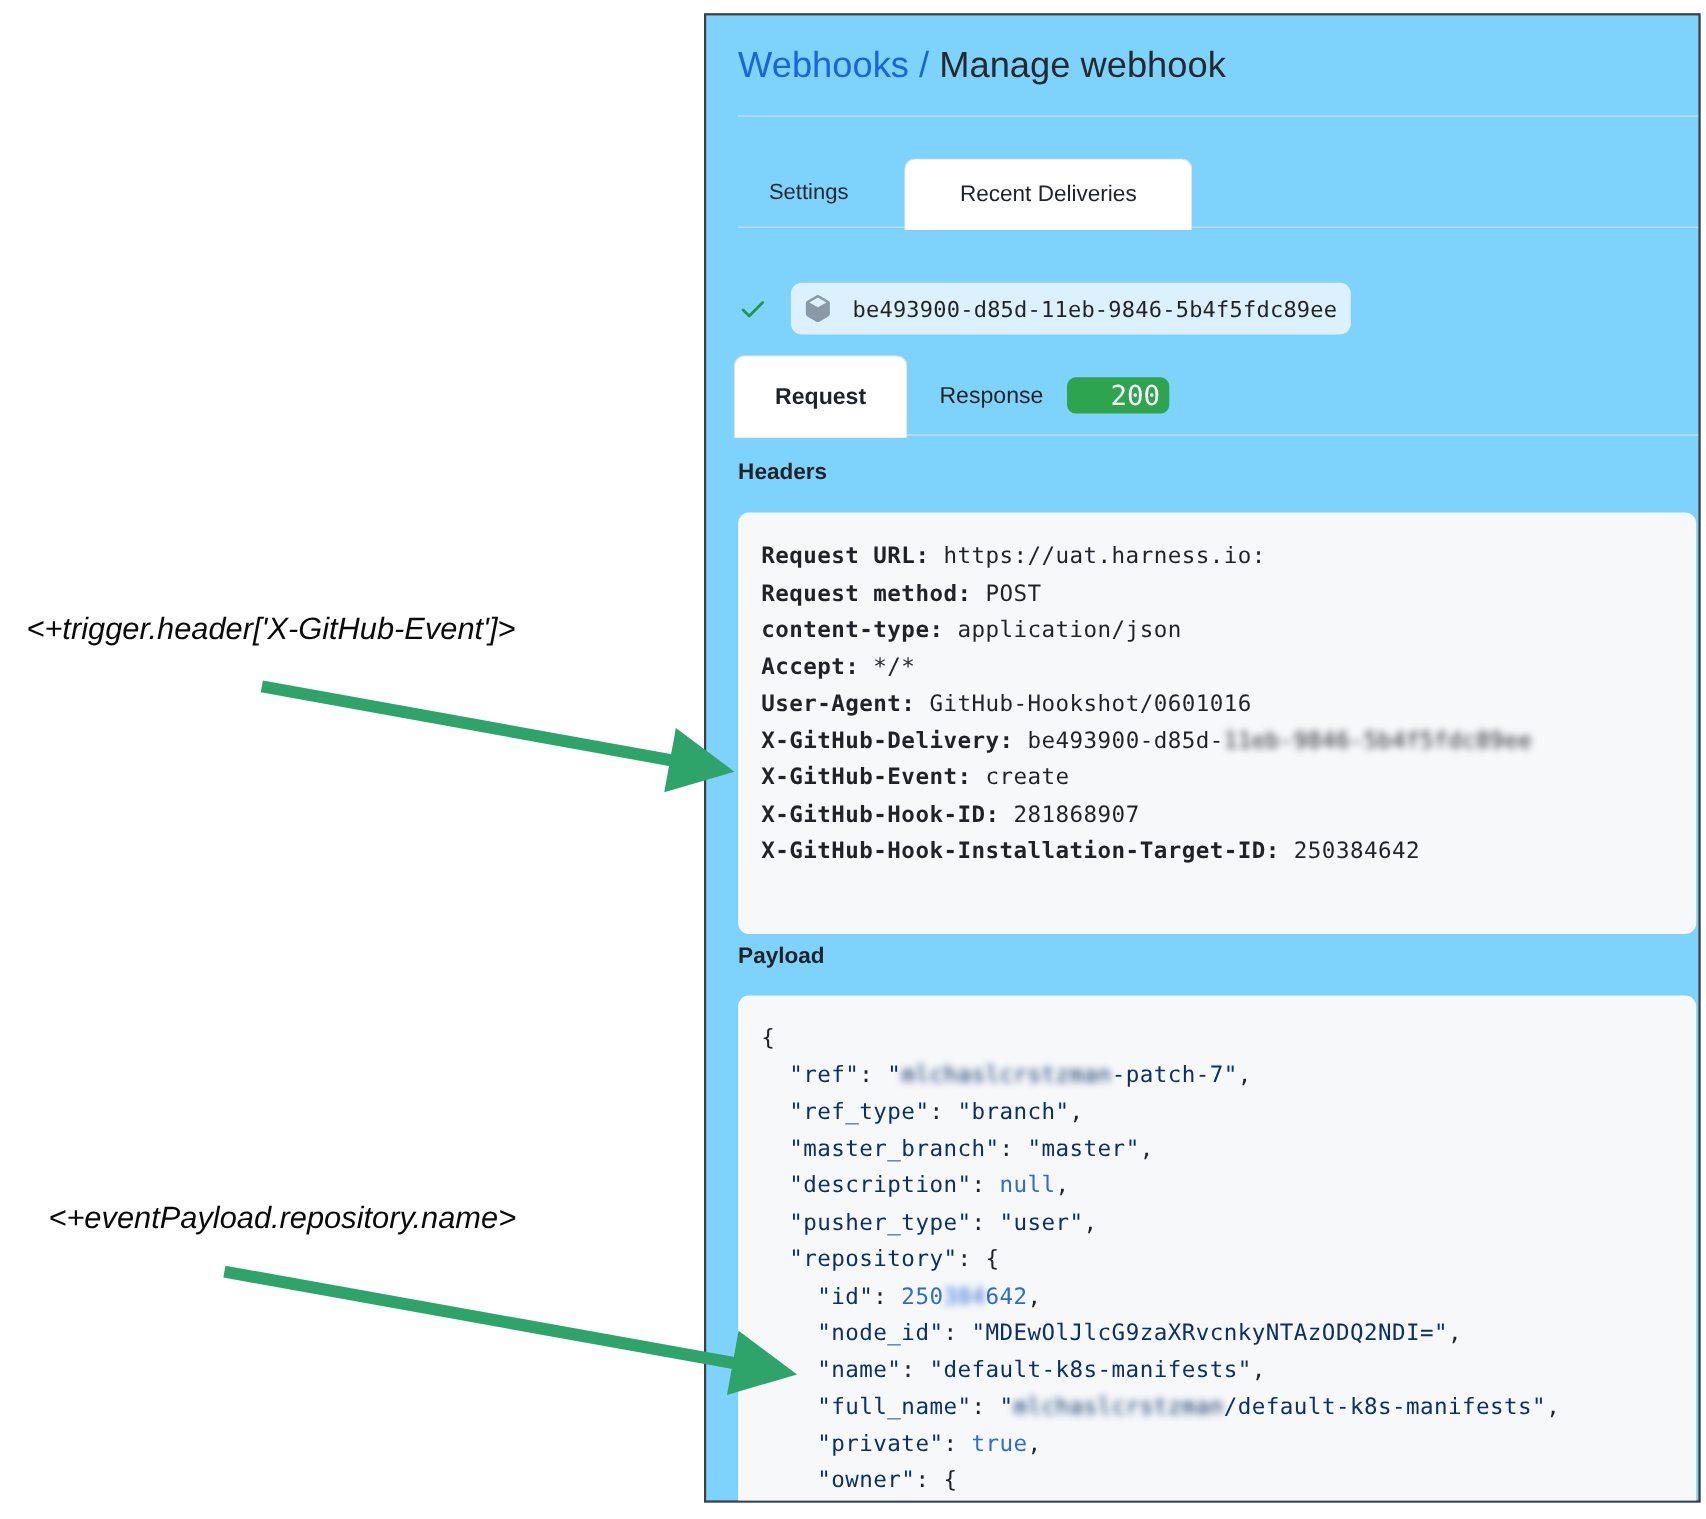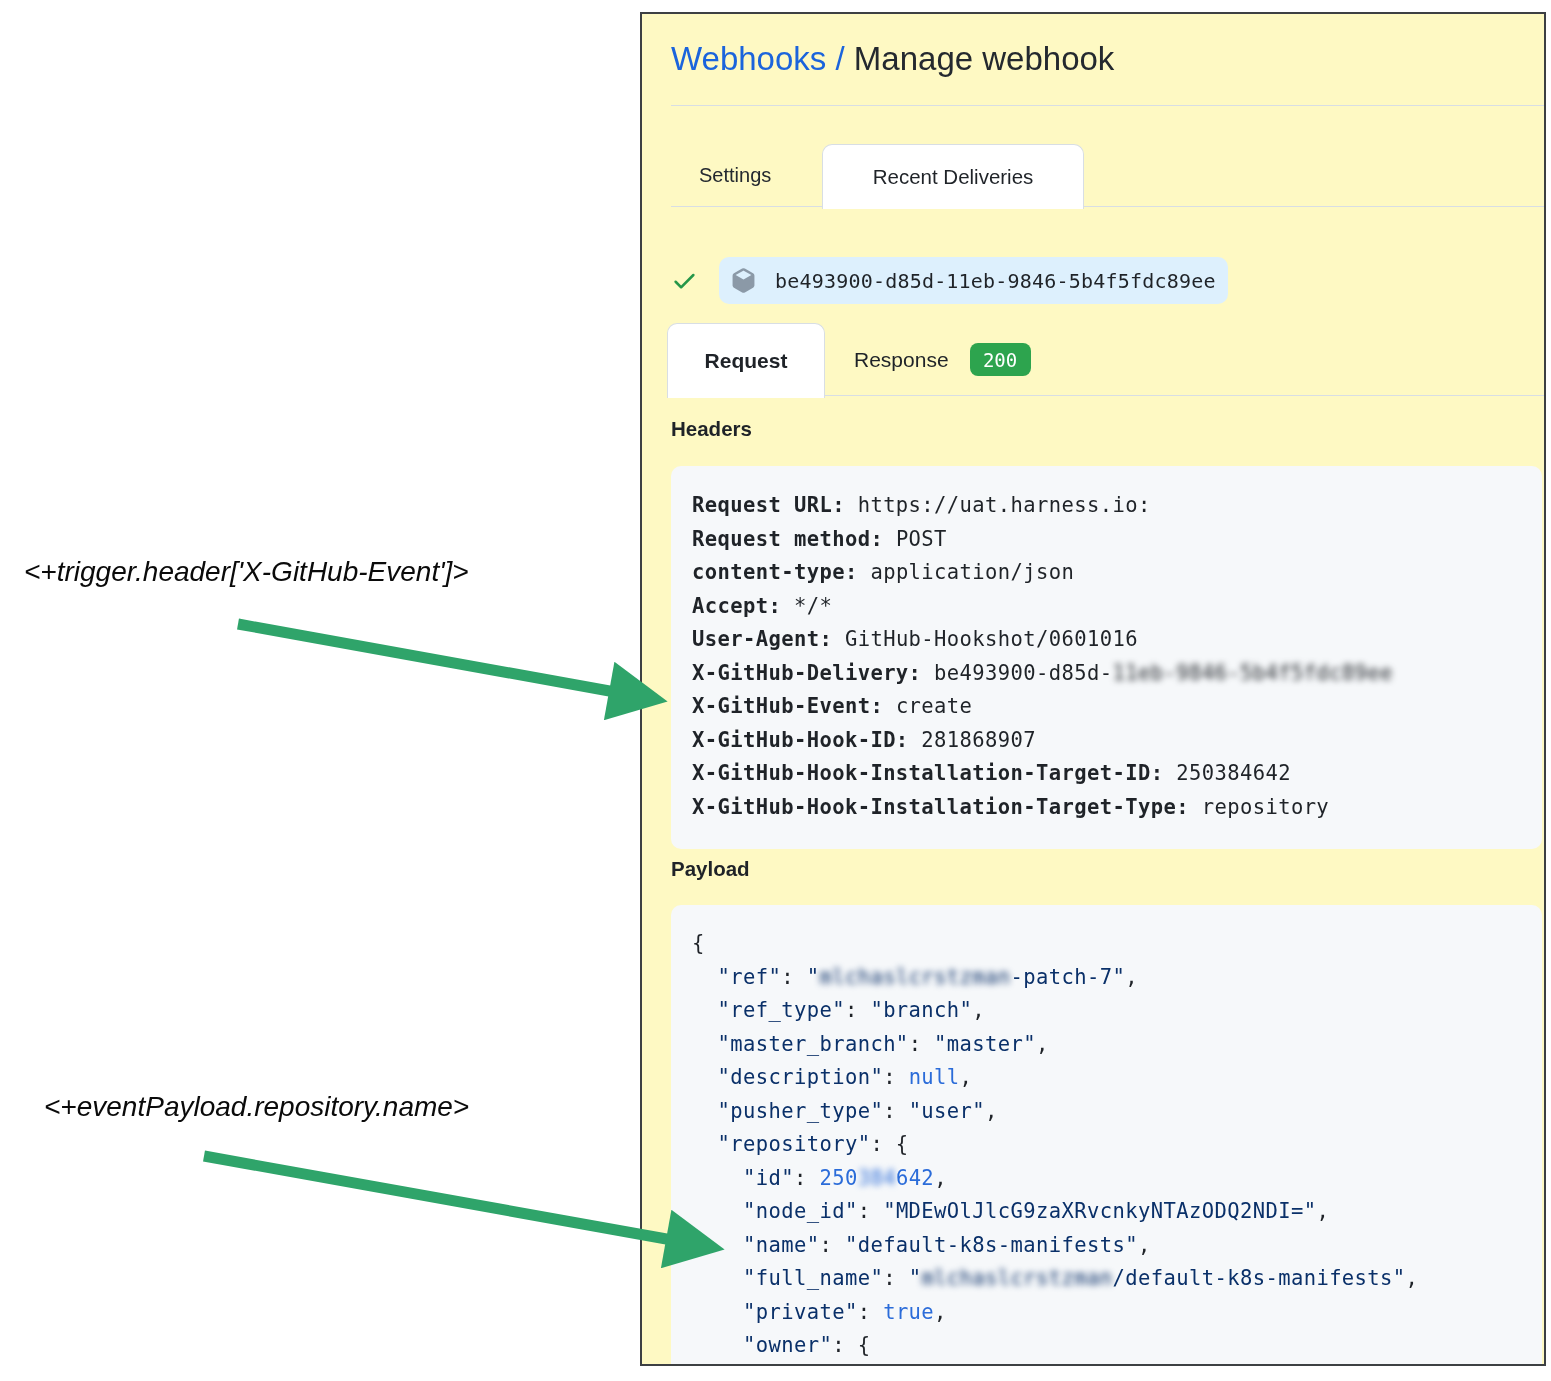--- a/index.html
+++ b/index.html
@@ -12,21 +12,21 @@
 
   
   .annotation{position:absolute;font-size:28px;color:#0a0a0a;white-space:nowrap;font-style:italic;}
   #ann1{left:24px;top:556px;}
   #ann2{left:44px;top:1091px;}
   .arrows{position:absolute;left:0;top:0;width:1551px;height:1381px;pointer-events:none;z-index:6;}
 
   
   .frame{position:absolute;left:640px;top:12px;width:906px;height:1354px;
          box-sizing:border-box;border:2.5px solid var(--frame-border);
-         background:#fef9c3;overflow:hidden;}
+         background:#7dd3fc;overflow:hidden;}
   .inner{position:absolute;inset:0;}
 
   .page-title{position:absolute;left:29px;top:26px;font-size:33px;font-weight:400;white-space:nowrap;}
   .page-title a{color:var(--accent-link);text-decoration:none;cursor:pointer;}
   .page-title .current{color:#24292f;}
   .hr{position:absolute;left:29px;right:0;top:91px;border-top:1.5px solid var(--border);}
 
   
   .tabrow{position:absolute;left:29px;right:0;}
   .rule{position:absolute;left:0;right:0;bottom:0;border-top:1.5px solid var(--border);}
@@ -46,21 +46,21 @@
         background:var(--pill-bg);border-radius:10px;cursor:pointer;}
   .pkg-icon{width:25px;height:25px;opacity:.85;}
   .pill-text{font-size:20px;color:#1f2328;letter-spacing:.2px;}
 
   
   #tabrow2{top:309px;height:73px;}
   #tab-request{left:-4px;width:156px;font-size:21px;font-weight:600;color:#1f2328;}
   .response{position:absolute;left:183px;top:0;height:100%;display:flex;align-items:center;gap:21px;cursor:pointer;justify-content:flex-end;}
   .response-label{font-size:21px;color:#1f2328;}
   .badge{display:inline-flex;align-items:center;justify-content:center;width:61px;height:33px;
-         background:var(--success);color:#fff;border-radius:8px;font-size:19px;}
+         background:var(--success);color:#fff;border-radius:8px;font-size:25px;padding-left:32px;}
 
   .section-h{position:absolute;left:29px;font-size:20.5px;font-weight:700;color:#1f2328;}
   #headers-h{top:403px;}
   #payload-h{top:843px;}
 
   .codebox{position:absolute;left:29px;right:2px;background:var(--code-bg);
            border-radius:10px;overflow:hidden;}
   #headers-box{top:452px;height:383px;padding:23px 0 0 21px;box-sizing:border-box;}
   #payload-box{top:891px;height:478px;padding:22px 0 0 21px;box-sizing:border-box;}
   .code-line{height:33.5px;line-height:33.5px;white-space:pre;font-family:"DejaVu Sans Mono",monospace;
@@ -129,21 +129,20 @@
       <div id="headers-lines">
           <div class="code-line"><span class="hl">Request URL:</span><span class="hv"> https://uat.harness.io:</span></div>
           <div class="code-line"><span class="hl">Request method:</span><span class="hv"> POST</span></div>
           <div class="code-line"><span class="hl">content-type:</span><span class="hv"> application/json</span></div>
           <div class="code-line"><span class="hl">Accept:</span><span class="hv"> */*</span></div>
           <div class="code-line"><span class="hl">User-Agent:</span><span class="hv"> GitHub-Hookshot/0601016</span></div>
           <div class="code-line"><span class="hl">X-GitHub-Delivery:</span><span class="hv"> be493900-d85d-</span><span class="hv blur">11eb-9846-5b4f5fdc89ee</span></div>
           <div class="code-line"><span class="hl">X-GitHub-Event:</span><span class="hv"> create</span></div>
           <div class="code-line"><span class="hl">X-GitHub-Hook-ID:</span><span class="hv"> 281868907</span></div>
           <div class="code-line"><span class="hl">X-GitHub-Hook-Installation-Target-ID:</span><span class="hv"> 250384642</span></div>
-          <div class="code-line"><span class="hl">X-GitHub-Hook-Installation-Target-Type:</span><span class="hv"> repository</span></div>
         </div>
     </div>
 
     <div class="section-h" id="payload-h">Payload</div>
     <div class="codebox" id="payload-box">
       <div id="payload-lines">
           <div class="code-line"><span class="c-p">{</span></div>
           <div class="code-line"><span class="c-p">  </span><span class="c-k">"ref"</span><span class="c-p">: </span><span class="c-s">"</span><span class="c-s blur">mlchaslcrstzman</span><span class="c-s">-patch-7"</span><span class="c-p">,</span></div>
           <div class="code-line"><span class="c-p">  </span><span class="c-k">"ref_type"</span><span class="c-p">: </span><span class="c-s">"branch"</span><span class="c-p">,</span></div>
           <div class="code-line"><span class="c-p">  </span><span class="c-k">"master_branch"</span><span class="c-p">: </span><span class="c-s">"master"</span><span class="c-p">,</span></div>

